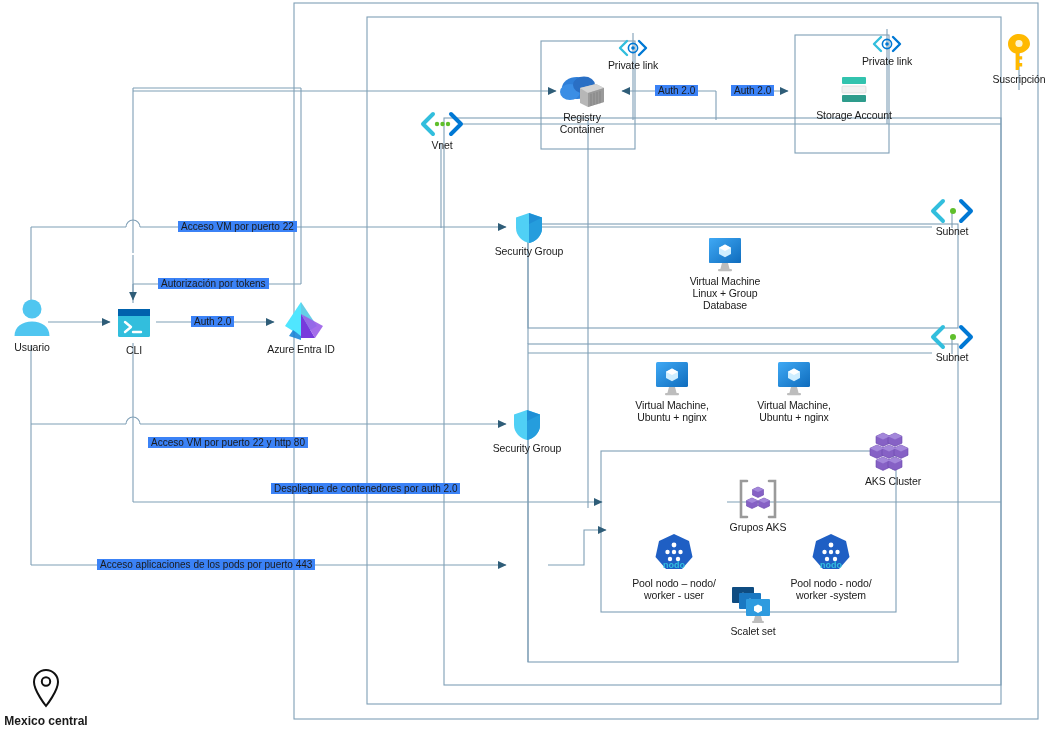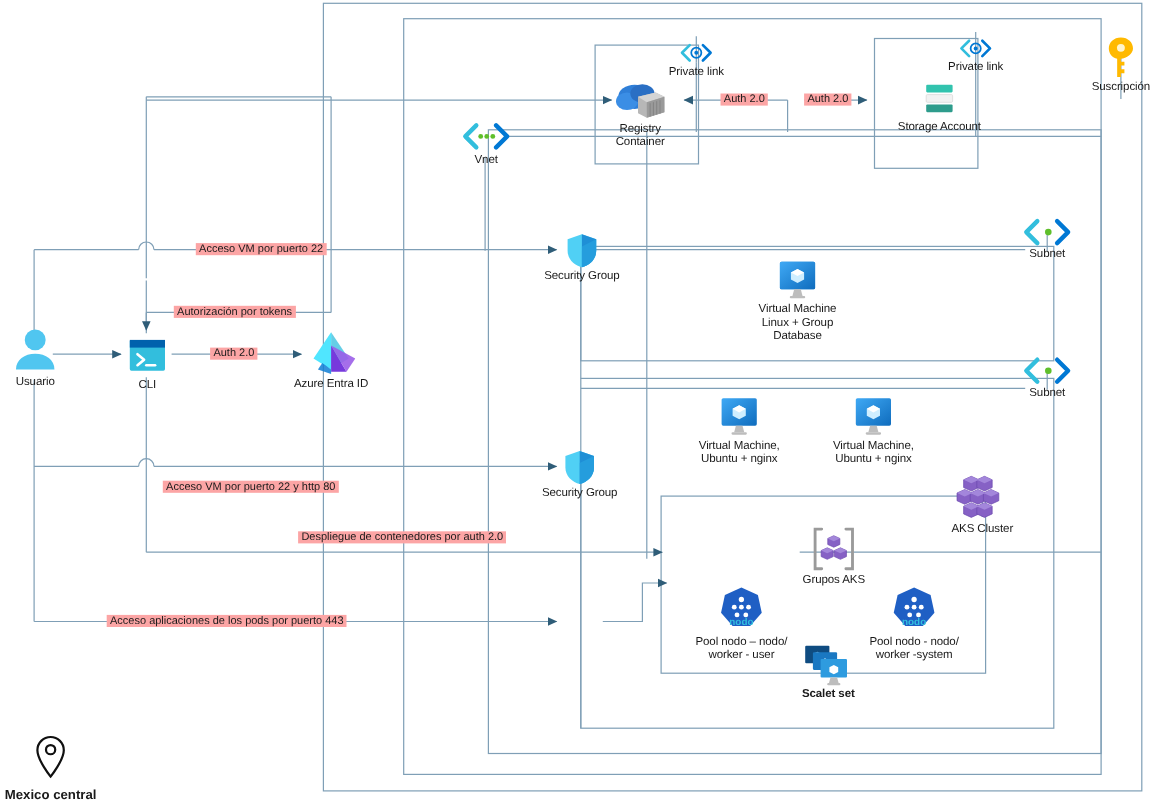--- a/index.html
+++ b/index.html
@@ -4,21 +4,21 @@
 <style>
   html,body{margin:0;padding:0;background:#ffffff;}
   body{width:1058px;height:737px;position:relative;overflow:hidden;
        font-family:"Liberation Sans","DejaVu Sans",sans-serif;color:#1a1a1a;}
   #stage{position:absolute;left:0;top:0;width:1058px;height:737px;}
   svg.layer{position:absolute;left:0;top:0;width:1058px;height:737px;}
   .node{position:absolute;text-align:center;}
   .node .lbl{font-size:10.5px;line-height:12px;color:#1a1a1a;white-space:pre-line;
              margin-top:1px;letter-spacing:-0.1px;}
   .node .ico{display:block;margin:0 auto;}
-  .edgelbl{position:absolute;font-size:10px;color:#1a1a1a;background:#fca5a5;
+  .edgelbl{position:absolute;font-size:10px;color:#1a1a1a;background:#3b82f6;
            padding:0 3px;white-space:nowrap;line-height:11px;}
   .region{position:absolute;text-align:center;}
   .region .lbl{font-size:12px;margin-top:0px;font-weight:bold;}
 </style>
 </head>
 <body>
 
 <div id="stage">
 
   <svg class="layer" viewBox="0 0 1058 737">
@@ -374,21 +374,21 @@
           <circle cx="29.5" cy="20" r="2.2"></circle>
         <circle cx="19" cy="27" r="2.2"></circle>
           <circle cx="27" cy="27" r="2.2"></circle>
       </g>
       <text x="23" y="36" font-size="9" font-family="'Liberation Sans',sans-serif" fill="#32bedd" text-anchor="middle" font-weight="bold">nodo</text>
     </svg>
     <div class="lbl">Pool nodo - nodo/
 worker -system</div>
   </div>
 
-  <div class="node" style="left:722px;top:584px;width:62px;font-weight:bold;">
+  <div class="node" style="left:722px;top:584px;width:62px;">
     <svg class="ico" width="52" height="40" viewBox="0 0 52 40">
       <rect x="5" y="3" width="22" height="16" rx="1" fill="#0f4c81"></rect>
       <path d="M16 8.5 l3.6 1.9 v3.8 l-3.6 1.9 l-3.6 -1.9 v-3.8 z" fill="#9fd6f5"></path>
       <rect x="12" y="9" width="22" height="16" rx="1" fill="#1a78c2"></rect>
       <path d="M23 14.5 l3.6 1.9 v3.8 l-3.6 1.9 l-3.6 -1.9 v-3.8 z" fill="#cfeeff"></path>
       <rect x="19" y="15" width="24" height="17" rx="1" fill="#2e9bdf"></rect>
       <path d="M31 20.5 l4 2.1 v4.2 l-4 2.1 l-4 -2.1 v-4.2 z" fill="#ffffff"></path>
       <path d="M28 32 h6 l1.4 5 h-8.8 z" fill="#bdbdbd"></path>
       <rect x="25" y="37" width="12" height="2" rx="1" fill="#bdbdbd"></rect>
     </svg>

